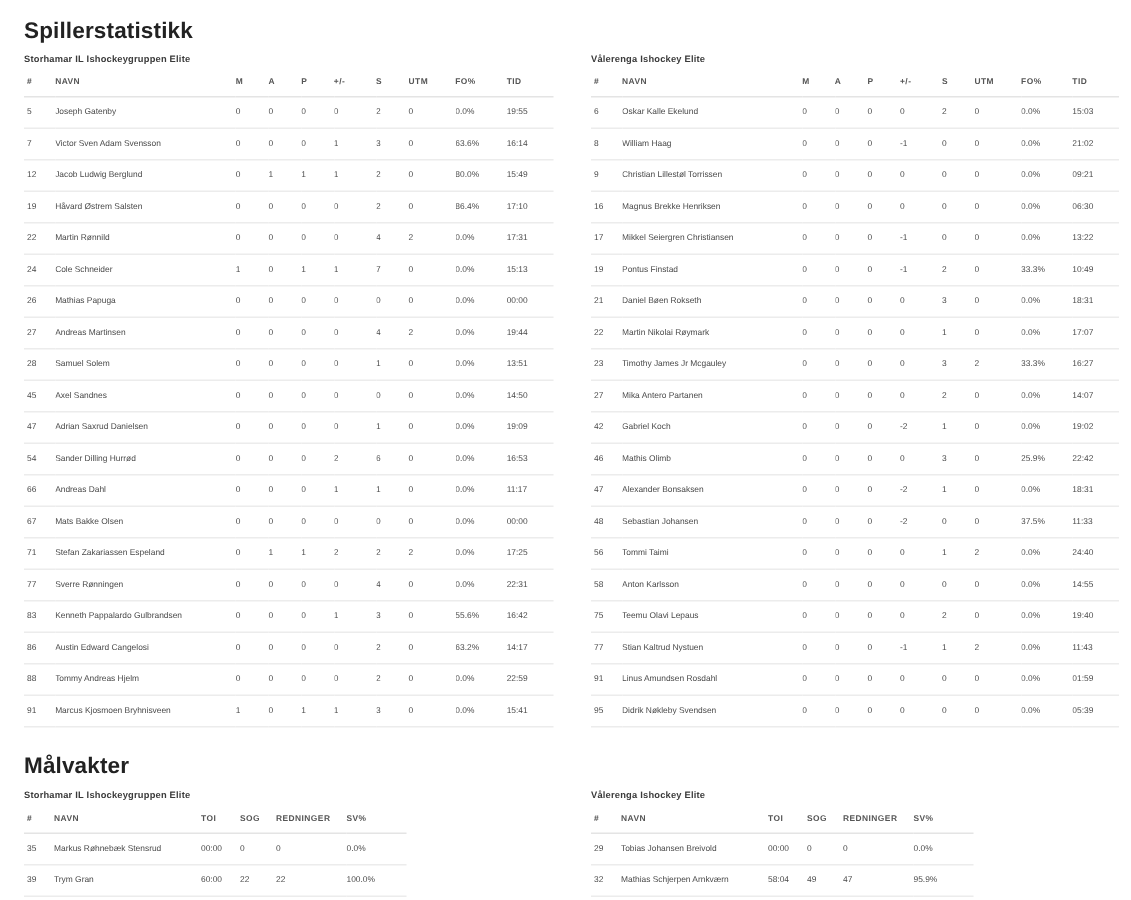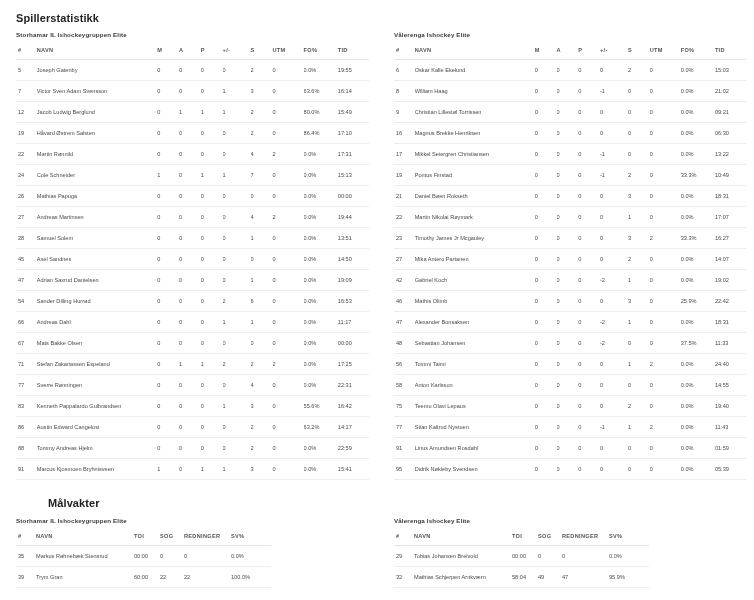--- a/index.html
+++ b/index.html
@@ -16,21 +16,21 @@
     -webkit-font-smoothing: antialiased;
     overflow: hidden;
   }
   .page {
     position: relative;
     width: 754px;
     height: 600px;
     padding: 0;
   }
   .section-title {
-    font-size: 11px;
+    font-size: 15px;
     font-weight: bold;
     color: #222222;
     letter-spacing: 0.1px;
   }
   .team-name {
     font-size: 6.2px;
     font-weight: bold;
     color: #3a3a3a;
     letter-spacing: 0.15px;
   }
@@ -87,21 +87,21 @@
   
   .g-num   { width: 20px; padding-left: 2px !important; }
   .g-name  { width: 98px; }
   .g-toi   { width: 26px; }
   .g-sog   { width: 24px; }
   .g-red   { width: 47px; }
   .g-sv    { width: 40px; }
 
   .goalie-wrap table.stats { width: 232px; }
   .spacer-title  { padding: 12px 0 0 16px; }
-  .goal-title    { padding: 0 0 0 16px; margin-left: 32px; }
+  .goal-title    { padding: 0 0 0 16px; }
 
   .sec-gap { height: 17px; }
 </style>
 </head>
 <body>
 
 <div class="page">
 
   <div class="spacer-title">
     <div class="section-title">Spillerstatistikk</div>

